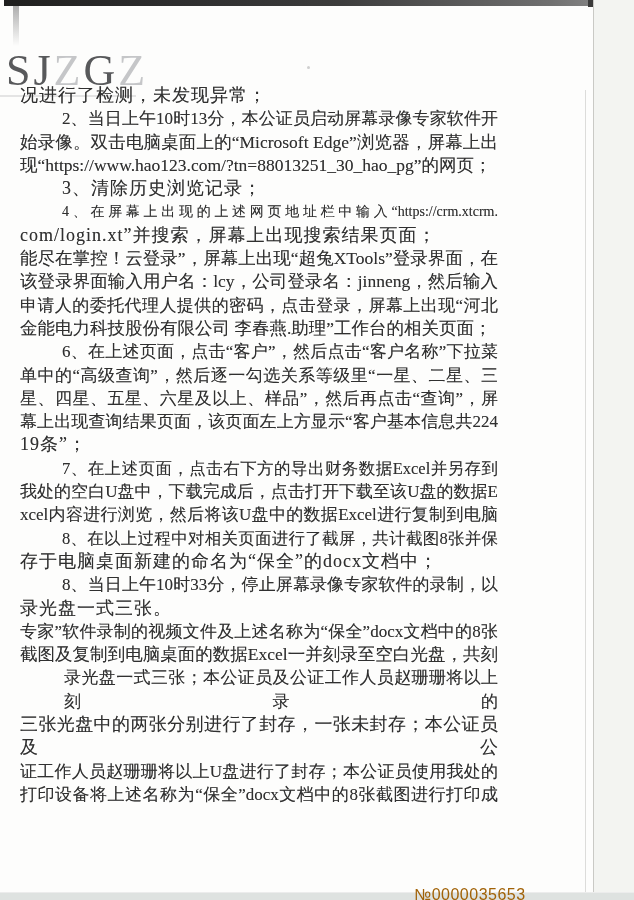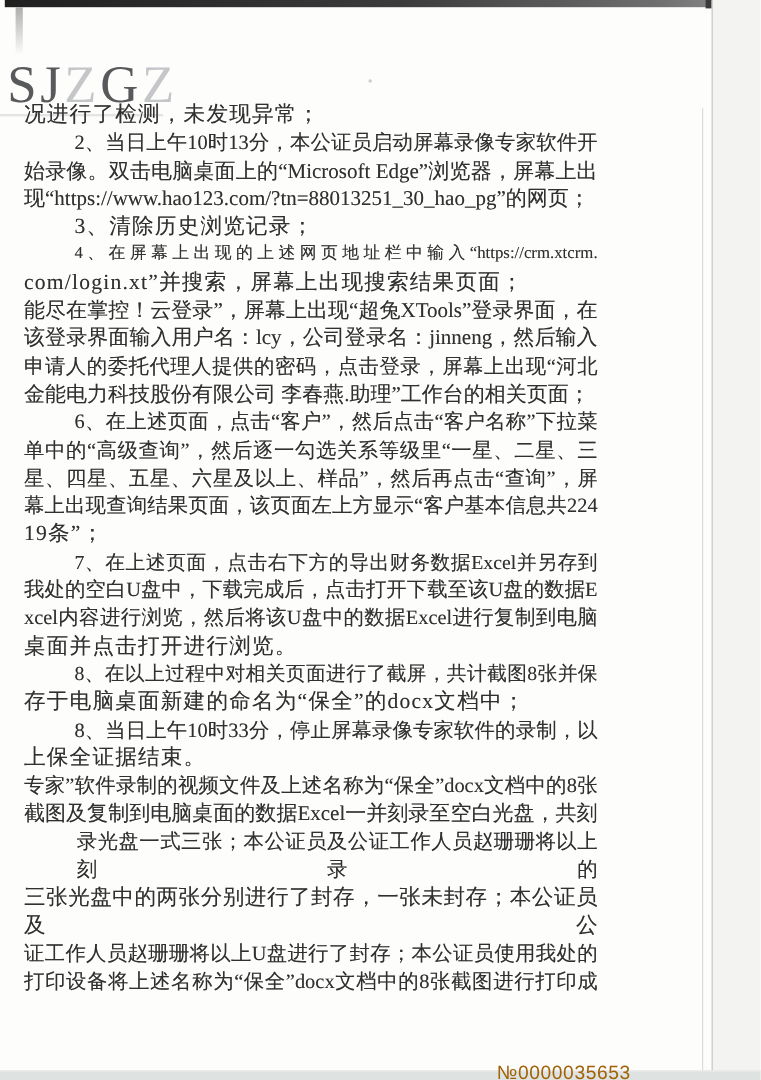--- a/index.html
+++ b/index.html
@@ -100,25 +100,24 @@
       <div class="line full" style="letter-spacing: 0px; font-size: 17px;">申请人的委托代理人提供的密码，点击登录，屏幕上出现“河北</div>
       <div class="line" style="letter-spacing: 0px; font-size: 17.5px;">金能电力科技股份有限公司 李春燕.助理”工作台的相关页面；</div>
       <div class="line indent full" style="letter-spacing: 0px; font-size: 17px;">6、在上述页面，点击“客户”，然后点击“客户名称”下拉菜</div>
       <div class="line full" style="letter-spacing: 0px; font-size: 17px;">单中的“高级查询”，然后逐一勾选关系等级里“一星、二星、三</div>
       <div class="line full" style="letter-spacing: 0px; font-size: 17px;">星、四星、五星、六星及以上、样品”，然后再点击“查询”，屏</div>
       <div class="line full" style="letter-spacing: 0px; font-size: 17px;">幕上出现查询结果页面，该页面左上方显示“客户基本信息共224</div>
       <div class="line">19条”；</div>
       <div class="line indent full" style="letter-spacing: 0px; font-size: 16.5px;">7、在上述页面，点击右下方的导出财务数据Excel并另存到</div>
       <div class="line full" style="letter-spacing: 0px; font-size: 17px;">我处的空白U盘中，下载完成后，点击打开下载至该U盘的数据E</div>
       <div class="line full" style="letter-spacing: 0px; font-size: 17px;">xcel内容进行浏览，然后将该U盘中的数据Excel进行复制到电脑</div>
-      <div class="line">桌面并点击打开进行浏览。</div>
       <div class="line indent full" style="letter-spacing: 0px; font-size: 16.5px;">8、在以上过程中对相关页面进行了截屏，共计截图8张并保</div>
       <div class="line">存于电脑桌面新建的命名为“保全”的docx文档中；</div>
       <div class="line indent full" style="letter-spacing: 0px; font-size: 17px;">8、当日上午10时33分，停止屏幕录像专家软件的录制，以</div>
-      <div class="line">上保全证据结束。</div>
+      <div class="line">录光盘一式三张。</div>
       <div class="line full" style="letter-spacing: 0px; font-size: 17px;">专家”软件录制的视频文件及上述名称为“保全”docx文档中的8张</div>
       <div class="line full" style="letter-spacing: 0px; font-size: 17.5px;">截图及复制到电脑桌面的数据Excel一并刻录至空白光盘，共刻</div>
       <div class="line full" style="letter-spacing: 0px; font-size: 17px; margin-left: 44px;">录光盘一式三张；本公证员及公证工作人员赵珊珊将以上刻录的</div>
       <div class="line full" style="letter-spacing: 0px; font-size: 18px;">三张光盘中的两张分别进行了封存，一张未封存；本公证员及公</div>
       <div class="line full" style="letter-spacing: 0px; font-size: 17px;">证工作人员赵珊珊将以上U盘进行了封存；本公证员使用我处的</div>
       <div class="line full" style="letter-spacing: 0px; font-size: 17px;">打印设备将上述名称为“保全”docx文档中的8张截图进行打印成</div>
     </div>
 
   <div class="serial" style="color: #a16207; margin-top: 45px;">№0000035653</div>
 

